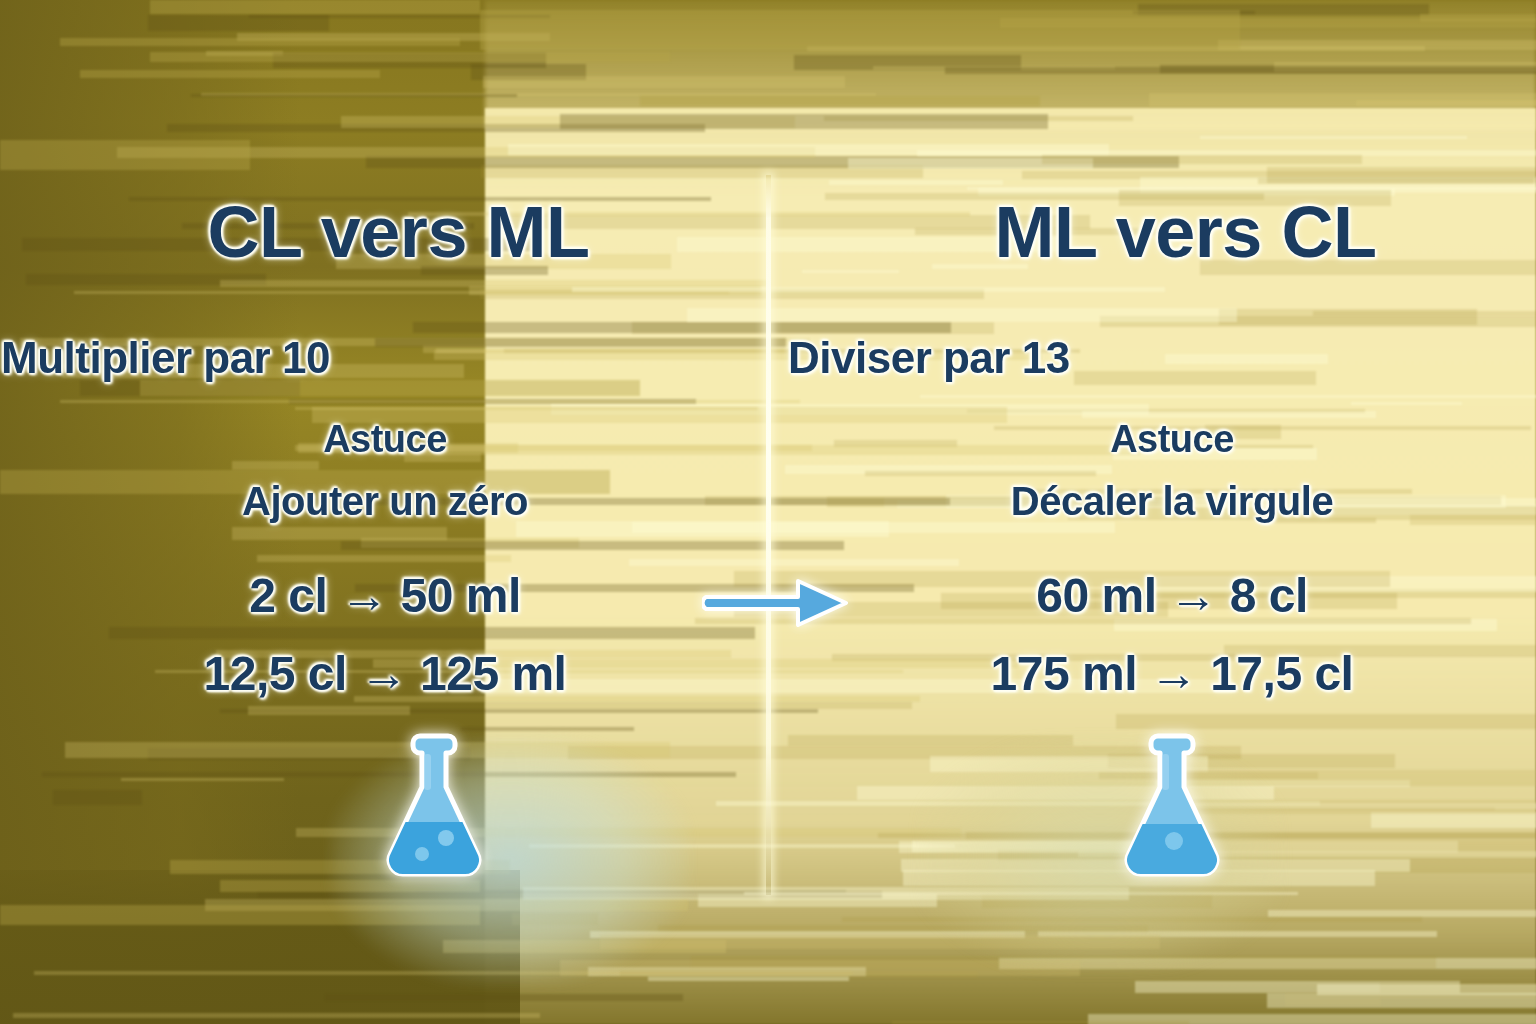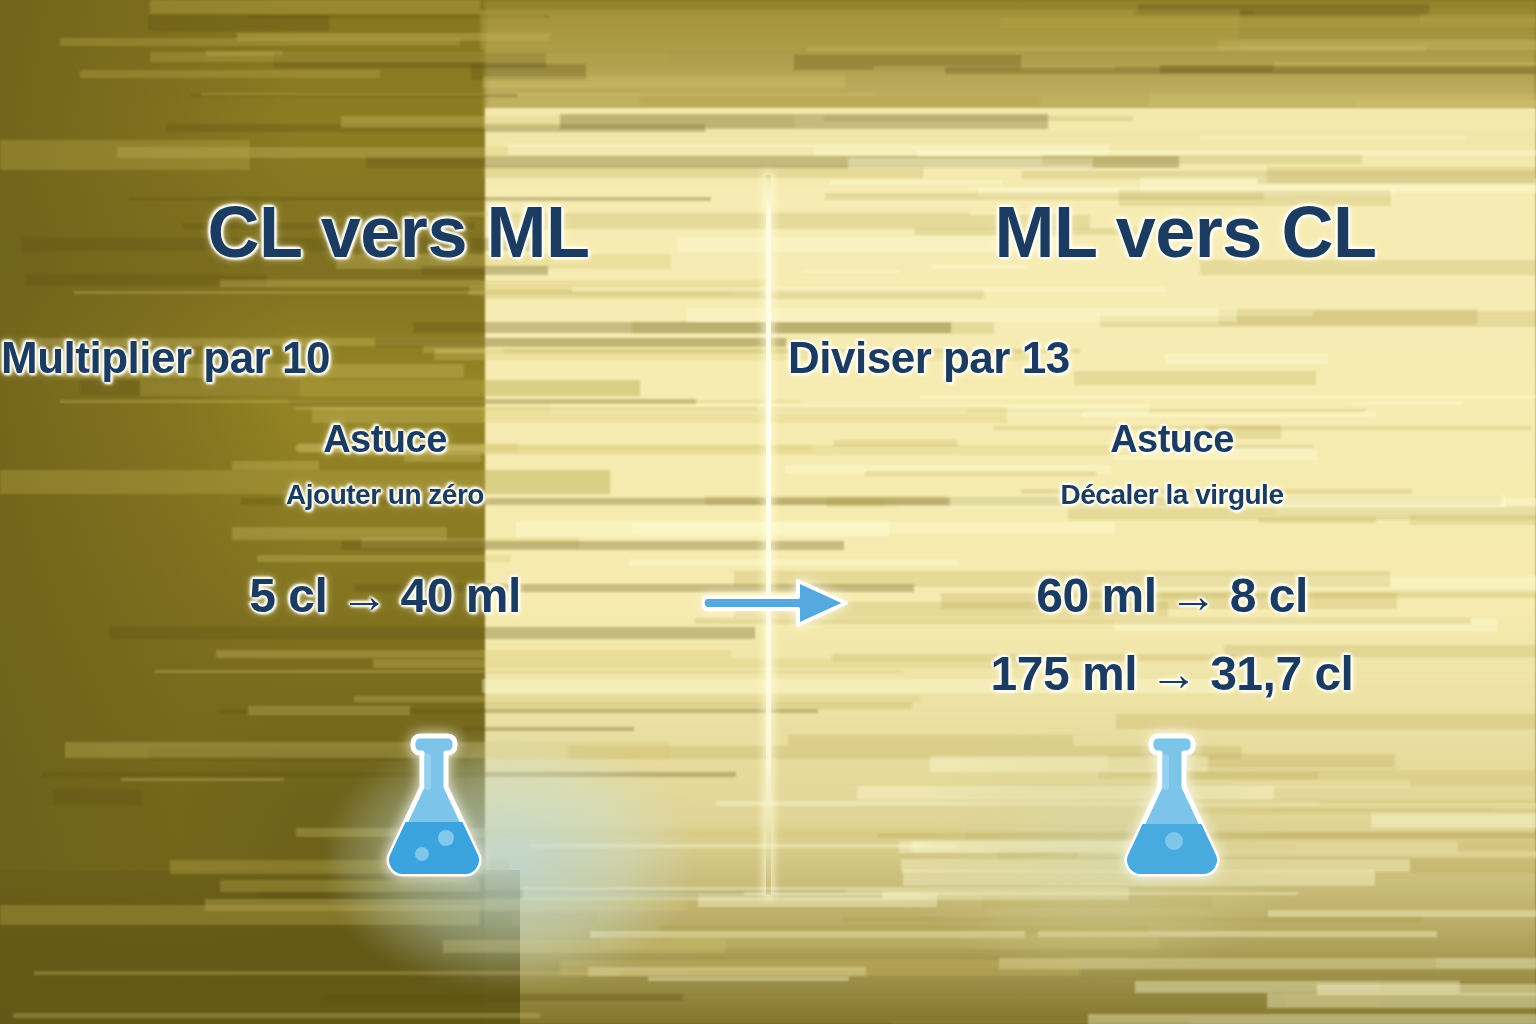--- a/index.html
+++ b/index.html
@@ -150,21 +150,21 @@
       0 2px 2px rgba(255,255,245,0.95),
       0 -2px 2px rgba(255,255,245,0.95),
       2px 2px 3px rgba(255,255,240,0.9),
      -2px -2px 3px rgba(255,255,240,0.9),
       0 0 10px rgba(255,255,235,0.85);
     white-space: nowrap;
   }
   .heading { font-size: 72px; line-height: 1; padding-left: 27px; }
   .rule    { font-size: 44px; line-height: 1; }
   .tip-label { font-size: 38px; line-height: 1; }
-  .tip-text  { font-size: 28px; line-height: 1; }
+  .tip-text  { font-size: 40px; line-height: 1; }
   .example   { font-size: 48px; line-height: 1; }
 
   
   .row-heading { position: absolute; top: 196px; width: 100%; display:flex; justify-content:center; }
   .row-rule    { position: absolute; top: 336px; width: 100%; display:flex; justify-content:flex-start; }
   .row-tiplbl  { position: absolute; top: 420px; width: 100%; display:flex; justify-content:center; }
   .row-tiptxt  { position: absolute; top: 481px; width: 100%; display:flex; justify-content:center; }
   .row-ex1     { position: absolute; top: 572px; width: 100%; display:flex; justify-content:center; }
   .row-ex2     { position: absolute; top: 650px; width: 100%; display:flex; justify-content:center; }
   .row-flask   { position: absolute; top: 726px; width: 100%; display:flex; justify-content:center; }
@@ -434,21 +434,24 @@
       <div class="row-rule">
         <div class="t rule">Multiplier par 10</div>
       </div>
       <div class="row-tiplbl">
         <div class="t tip-label">Astuce</div>
       </div>
       <div class="row-tiptxt">
         <div class="t tip-text">Ajouter un zéro</div>
       </div>
       <div class="row-ex1">
-        <div class="t example">5 cl → 40 ml</div>
+        <div class="t example">2 cl → 50 ml</div>
+      </div>
+      <div class="row-ex2">
+        <div class="t example">12,5 cl → 125 ml</div>
       </div>
       <div class="row-flask">
         <div class="flask-wrap">
           <svg viewBox="0 0 132 160" width="132" height="160" xmlns="http://www.w3.org/2000/svg">
             <defs>
               <clipPath id="flaskClipL">
                 <path d="M52 10 h28 a7 7 0 0 1 7 7 v3 a7 7 0 0 1 -7 7 h-2 v34 l31 66 a14 14 0 0 1 -13 21 h-60 a14 14 0 0 1 -13 -21 l31 -66 v-34 h-2 a7 7 0 0 1 -7 -7 v-3 a7 7 0 0 1 7 -7 z"></path>
               </clipPath>
             </defs>
 
@@ -476,21 +479,21 @@
       <div class="row-tiplbl">
         <div class="t tip-label">Astuce</div>
       </div>
       <div class="row-tiptxt">
         <div class="t tip-text">Décaler la virgule</div>
       </div>
       <div class="row-ex1">
         <div class="t example">60 ml → 8 cl</div>
       </div>
       <div class="row-ex2">
-        <div class="t example">175 ml → 31,7 cl</div>
+        <div class="t example">175 ml → 17,5 cl</div>
       </div>
       <div class="row-flask">
         <div class="flask-wrap">
           <svg viewBox="0 0 132 160" width="132" height="160" xmlns="http://www.w3.org/2000/svg">
             <defs>
               <clipPath id="flaskClipR">
                 <path d="M52 10 h28 a7 7 0 0 1 7 7 v3 a7 7 0 0 1 -7 7 h-2 v34 l31 66 a14 14 0 0 1 -13 21 h-60 a14 14 0 0 1 -13 -21 l31 -66 v-34 h-2 a7 7 0 0 1 -7 -7 v-3 a7 7 0 0 1 7 -7 z"></path>
               </clipPath>
             </defs>
             <path d="M52 10 h28 a7 7 0 0 1 7 7 v3 a7 7 0 0 1 -7 7 h-2 v34 l31 66 a14 14 0 0 1 -13 21 h-60 a14 14 0 0 1 -13 -21 l31 -66 v-34 h-2 a7 7 0 0 1 -7 -7 v-3 a7 7 0 0 1 7 -7 z" fill="#7cc4ea" stroke="#ffffff" stroke-width="5" stroke-linejoin="round"></path>

